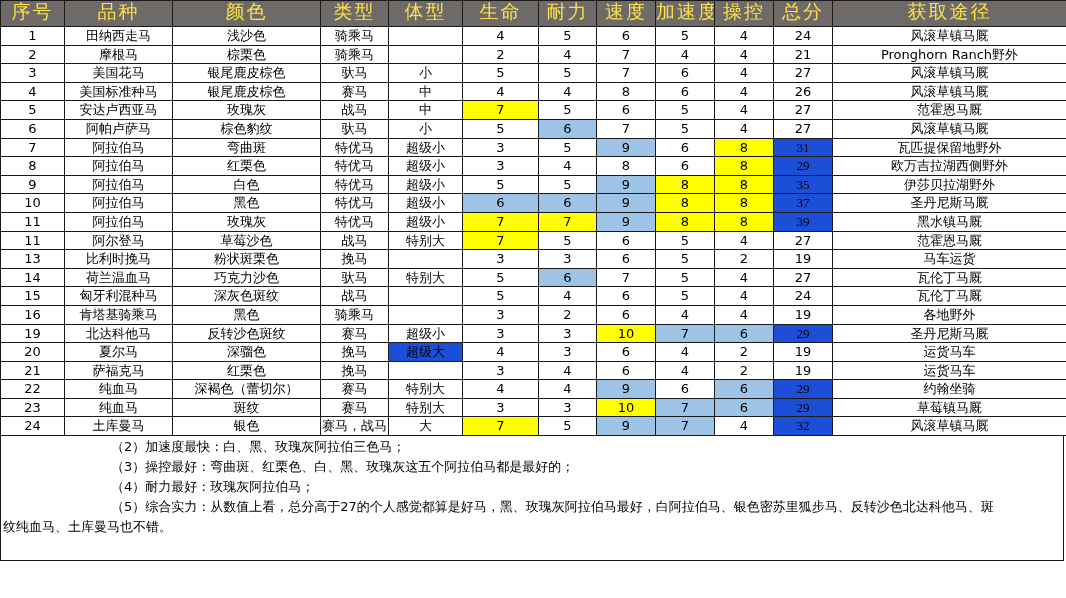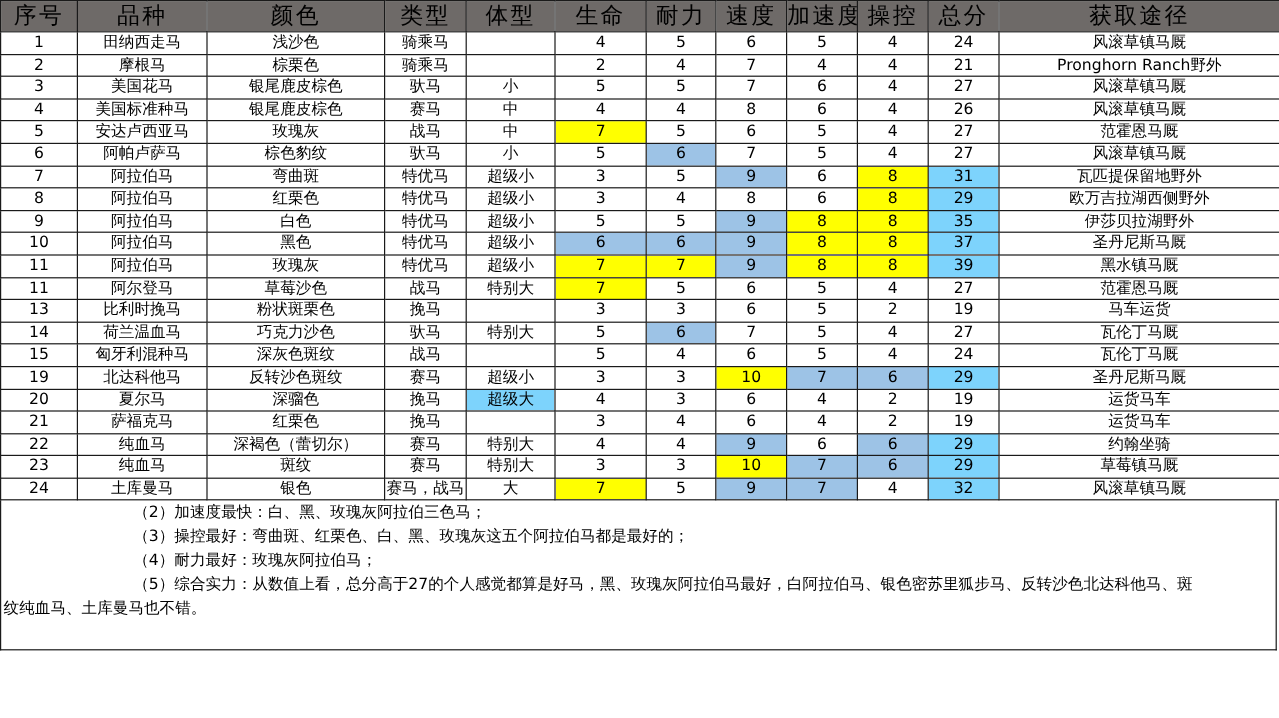--- a/index.html
+++ b/index.html
@@ -1,23 +1,23 @@
 <!DOCTYPE html>
 <html><head>
 <meta charset="utf-8">
 <style>
   html, body { margin: 0; padding: 0; background: #ffffff; }
   body { width: 1066px; height: 598px; overflow: hidden; font-family: "DejaVu Sans", "Liberation Sans", sans-serif; color: #000; }
   table.sheet { border-collapse: collapse; table-layout: fixed; width: 1066px; }
   table.sheet th, table.sheet td { border: 1px solid #1a1a1a; text-align: center; padding: 0; overflow: hidden; white-space: nowrap; }
-  table.sheet th { background: #6e6a68; color: #000000; font-family: Liberation Serif, serif; font-weight: normal; font-size: 19px; height: 25px; line-height: 25px; letter-spacing: 2px; }
+  table.sheet th { background: #6e6a68; color: #fde047; font-family: Liberation Mono, monospace; font-weight: normal; font-size: 19px; height: 25px; line-height: 25px; letter-spacing: 2px; }
   table.sheet td { font-size: 13px; height: 17.6px; line-height: 17.6px; }
   td.hl-yellow { background: #ffff00; }
   td.hl-lightblue { background: #9dc3e6; }
-  td.hl-blue { background: #7dd3fc; }
+  td.hl-blue { background: #1d4ed8; font-family: Liberation Serif, serif; }
   .notes { border: 1px solid #1a1a1a; border-top: none; width: 1064px; height: 125px; font-size: 13px; line-height: 20px; padding-top: 1px; box-sizing: border-box; }
   .note-line { white-space: nowrap; padding-left: 2px; }
   .note-line.indent { padding-left: 110px; }
 </style>
 </head>
 <body>
 
 <table class="sheet">
   <colgroup>
     <col style="width:64px">
@@ -254,20 +254,34 @@
         <td></td>
         <td>5</td>
         <td>4</td>
         <td>6</td>
         <td>5</td>
         <td>4</td>
         <td>24</td>
         <td>瓦伦丁马厩</td>
       </tr>
       <tr>
+        <td>16</td>
+        <td>肯塔基骑乘马</td>
+        <td>黑色</td>
+        <td>骑乘马</td>
+        <td></td>
+        <td>3</td>
+        <td>2</td>
+        <td>6</td>
+        <td>4</td>
+        <td>4</td>
+        <td>19</td>
+        <td>各地野外</td>
+      </tr>
+      <tr>
         <td>19</td>
         <td>北达科他马</td>
         <td>反转沙色斑纹</td>
         <td>赛马</td>
         <td>超级小</td>
         <td>3</td>
         <td>3</td>
         <td class="hl-yellow">10</td>
         <td class="hl-lightblue">7</td>
         <td class="hl-lightblue">6</td>

